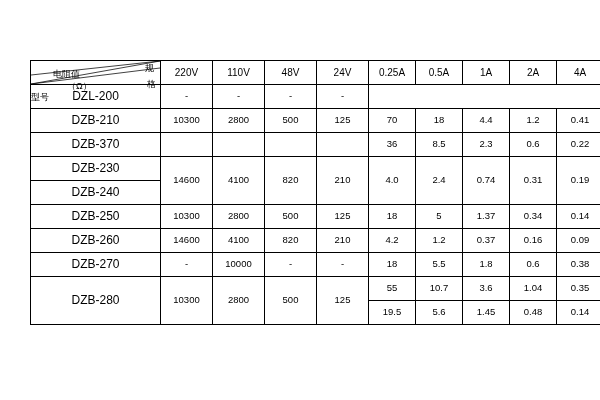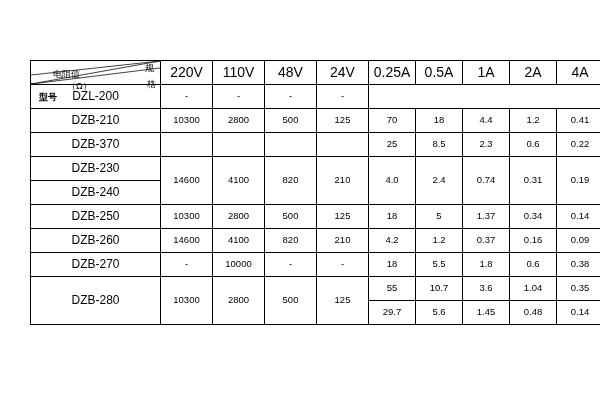--- a/index.html
+++ b/index.html
@@ -67,27 +67,26 @@
   }
   td.hdr-diag .lbl-ohm {
     left: 36px;
     top: 20px;
   }
   td.hdr-diag .lbl-ge {
     right: 4px;
     top: 18px;
   }
   td.hdr-diag .lbl-model {
-    left: 8px;
+    left: 0;
     top: 31px;
-    font-weight: bold;
   }
   td.hdr-unit {
     height: 46px;
-    font-size: 14px;
+    font-size: 10px;
   }
   td.model-name {
     font-size: 12px;
   }
   td.val {
     font-size: 9.5px;
   }
   td.blank {
     border: 1px solid #000000;
   }
@@ -158,21 +157,21 @@
         <td class="val">0.41</td>
 
       </tr>
 
       <tr>
         <td class="model-name">DZB-370</td>
         <td class="val blank"></td>
         <td class="val blank"></td>
         <td class="val blank"></td>
         <td class="val blank"></td>
-        <td class="val">25</td>
+        <td class="val">36</td>
         <td class="val">8.5</td>
         <td class="val">2.3</td>
         <td class="val">0.6</td>
         <td class="val">0.22</td>
 
       </tr>
 
       <tr>
         <td class="model-name">DZB-230</td>
         <td class="val" rowspan="2">14600</td>
@@ -241,21 +240,21 @@
         <td class="val" rowspan="2">125</td>
         <td class="val">55</td>
         <td class="val">10.7</td>
         <td class="val">3.6</td>
         <td class="val">1.04</td>
         <td class="val">0.35</td>
 
       </tr>
 
       <tr>
-        <td class="val">29.7</td>
+        <td class="val">19.5</td>
         <td class="val">5.6</td>
         <td class="val">1.45</td>
         <td class="val">0.48</td>
         <td class="val">0.14</td>
 
       </tr>
     </tbody>
   </table>
 </div>
 

